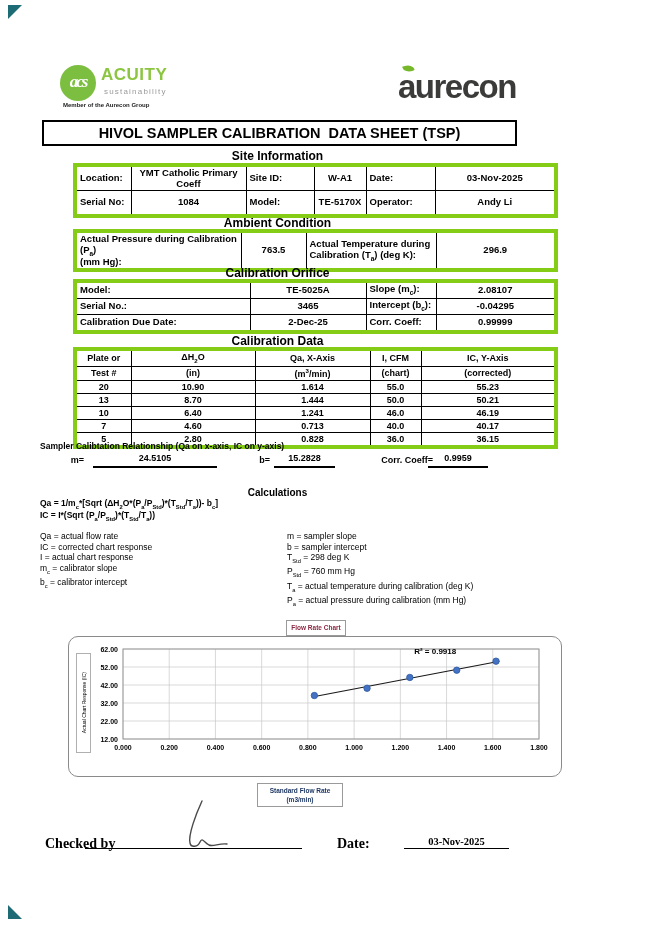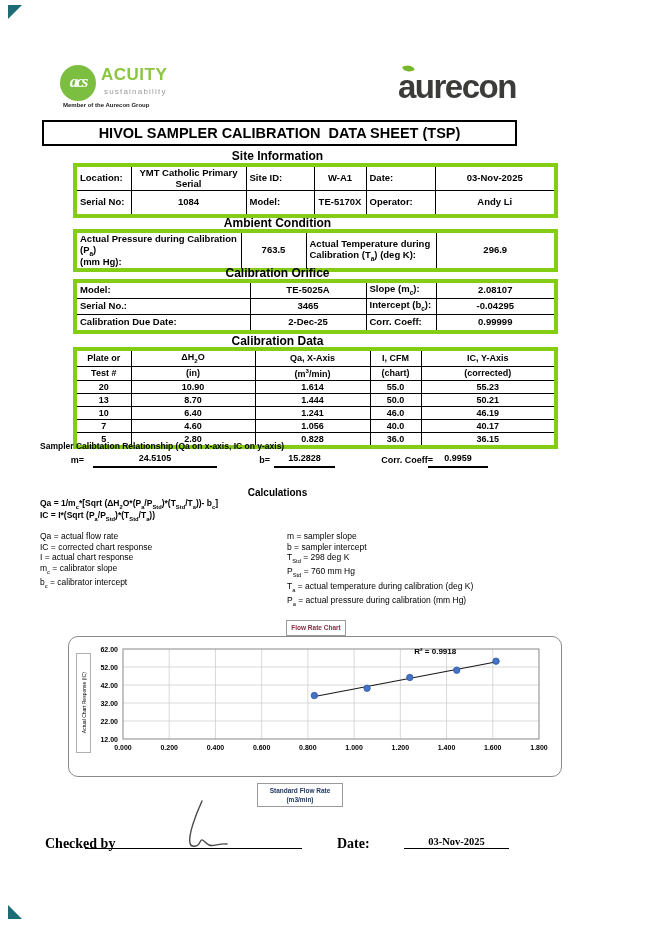--- a/index.html
+++ b/index.html
@@ -80,21 +80,21 @@
         <col style="width:56px">
         <col style="width:115px">
         <col style="width:68px">
         <col style="width:52px">
         <col style="width:69px">
         <col style="width:121px">
       </colgroup>
     <tbody>
         <tr>
       <td class="lbl">Location:</td>
-      <td class="val">YMT Catholic Primary Serial</td>
+      <td class="val">YMT Catholic Primary Coeff</td>
       <td class="lbl">Site ID:</td>
       <td class="val">W-A1</td>
       <td class="lbl">Date:</td>
       <td class="val">03-Nov-2025</td>
     </tr>
     <tr>
       <td class="lbl">Serial No:</td>
       <td class="val">1084</td>
       <td class="lbl">Model:</td>
       <td class="val">TE-5170X</td>
@@ -193,21 +193,21 @@
     <tr class="dr">
       <td>10</td>
       <td>6.40</td>
       <td>1.241</td>
       <td>46.0</td>
       <td>46.19</td>
     </tr>
     <tr class="dr">
       <td>7</td>
       <td>4.60</td>
-      <td>1.056</td>
+      <td>0.713</td>
       <td>40.0</td>
       <td>40.17</td>
     </tr>
     <tr class="dr">
       <td>5</td>
       <td>2.80</td>
       <td>0.828</td>
       <td>36.0</td>
       <td>36.15</td>
     </tr>

